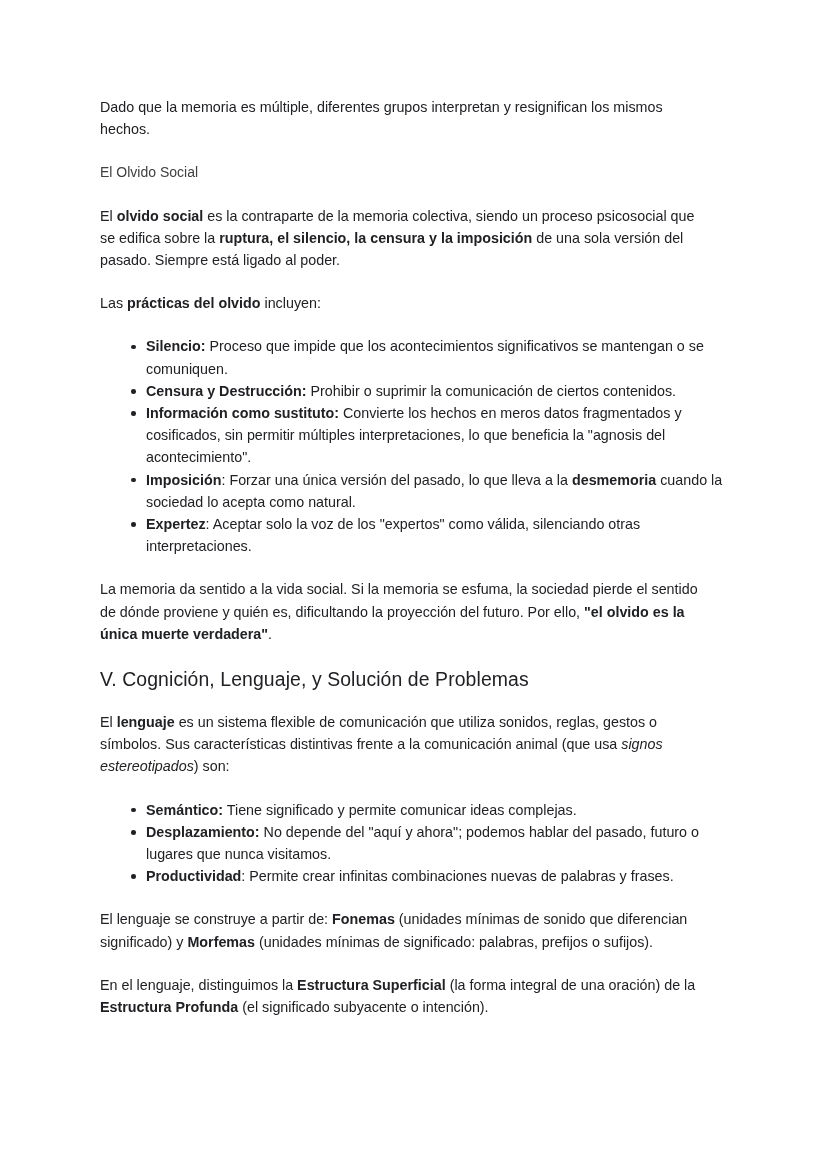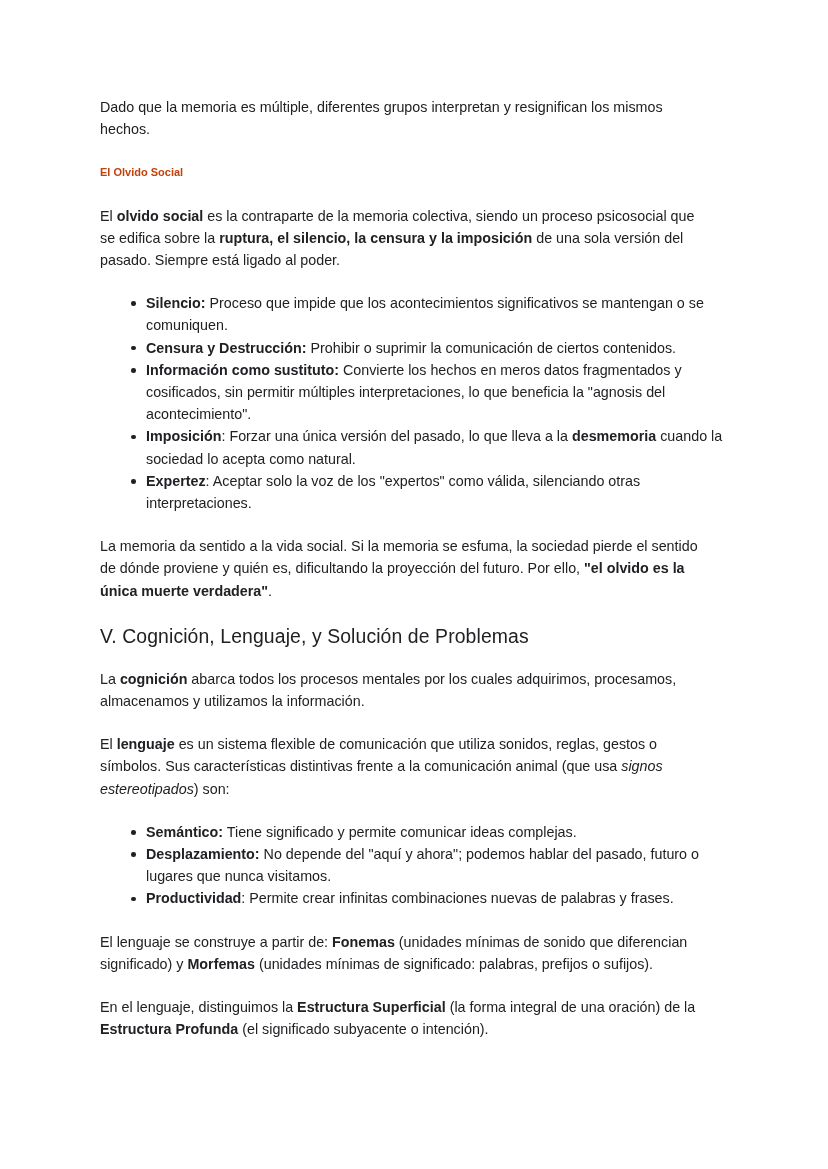--- a/index.html
+++ b/index.html
@@ -27,24 +27,24 @@
   }
   p.para {
     margin: 0 16px 21px 0;
     font-size: 14.3px;
     line-height: 22.2px;
     text-align: left;
     color: #202124;
   }
   h3.subhead {
     margin: 0 0 21px 0;
-    font-size: 11px;
+    font-size: 14px;
     line-height: 22.2px;
-    font-weight: bold;
-    color: #c2410c;
+    font-weight: normal;
+    color: #404040;
   }
   h2.section-title {
     margin: 7px 0 19px 0;
     font-size: 19.4px;
     line-height: 26px;
     font-weight: normal;
     letter-spacing: 0.1px;
     color: #202124;
   }
   ul.bullets {
@@ -78,38 +78,38 @@
 
 <div class="page">
   <div class="content">
 
     <p class="para">Dado que la memoria es múltiple, diferentes grupos interpretan y resignifican los mismos hechos.</p>
 
     <h3 class="subhead">El Olvido Social</h3>
 
     <p class="para"><span>El </span><b>olvido social</b><span> es la contraparte de la memoria colectiva, siendo un proceso psicosocial que se edifica sobre la </span><b>ruptura, el silencio, la censura y la imposición</b><span> de una sola versión del pasado. Siempre está ligado al poder.</span></p>
 
+    <p class="para"><span>Las </span><b>prácticas del olvido</b><span> incluyen:</span></p>
 
     <ul class="bullets">
       <li><b>Silencio:</b><span> Proceso que impide que los acontecimientos significativos se mantengan o se comuniquen.</span></li>
 
       <li><b>Censura y Destrucción:</b><span> Prohibir o suprimir la comunicación de ciertos contenidos.</span></li>
 
       <li><b>Información como sustituto:</b><span> Convierte los hechos en meros datos fragmentados y cosificados, sin permitir múltiples interpretaciones, lo que beneficia la "agnosis del acontecimiento".</span></li>
 
       <li><b>Imposición</b><span>:</span><span> Forzar una única versión del pasado, lo que lleva a la </span><b>desmemoria</b><span> cuando la sociedad lo acepta como natural.</span></li>
 
       <li><b>Expertez</b><span>:</span><span> Aceptar solo la voz de los "expertos" como válida, silenciando otras interpretaciones.</span></li>
     </ul>
 
     <p class="para"><span>La memoria da sentido a la vida social. Si la memoria se esfuma, la sociedad pierde el sentido de dónde proviene y quién es, dificultando la proyección del futuro. Por ello, </span><b>"el olvido es la única muerte verdadera"</b><span>.</span></p>
 
     <h2 class="section-title">V. Cognición, Lenguaje, y Solución de Problemas</h2>
 
-    <p class="para"><span>La </span><b>cognición</b><span> abarca todos los procesos mentales por los cuales adquirimos, procesamos, almacenamos y utilizamos la información.</span></p>
 
 
     <p class="para"><span>El </span><b>lenguaje</b><span> es un sistema flexible de comunicación que utiliza sonidos, reglas, gestos o símbolos. Sus características distintivas frente a la comunicación animal (que usa </span><i>signos estereotipados</i><span>) son:</span></p>
 
     <ul class="bullets">
       <li><b>Semántico:</b><span> Tiene significado y permite comunicar ideas complejas.</span></li>
 
       <li><b>Desplazamiento:</b><span> No depende del "aquí y ahora"; podemos hablar del pasado, futuro o lugares que nunca visitamos.</span></li>
 
       <li><b>Productividad</b><span>:</span><span> Permite crear infinitas combinaciones nuevas de palabras y frases.</span></li>

